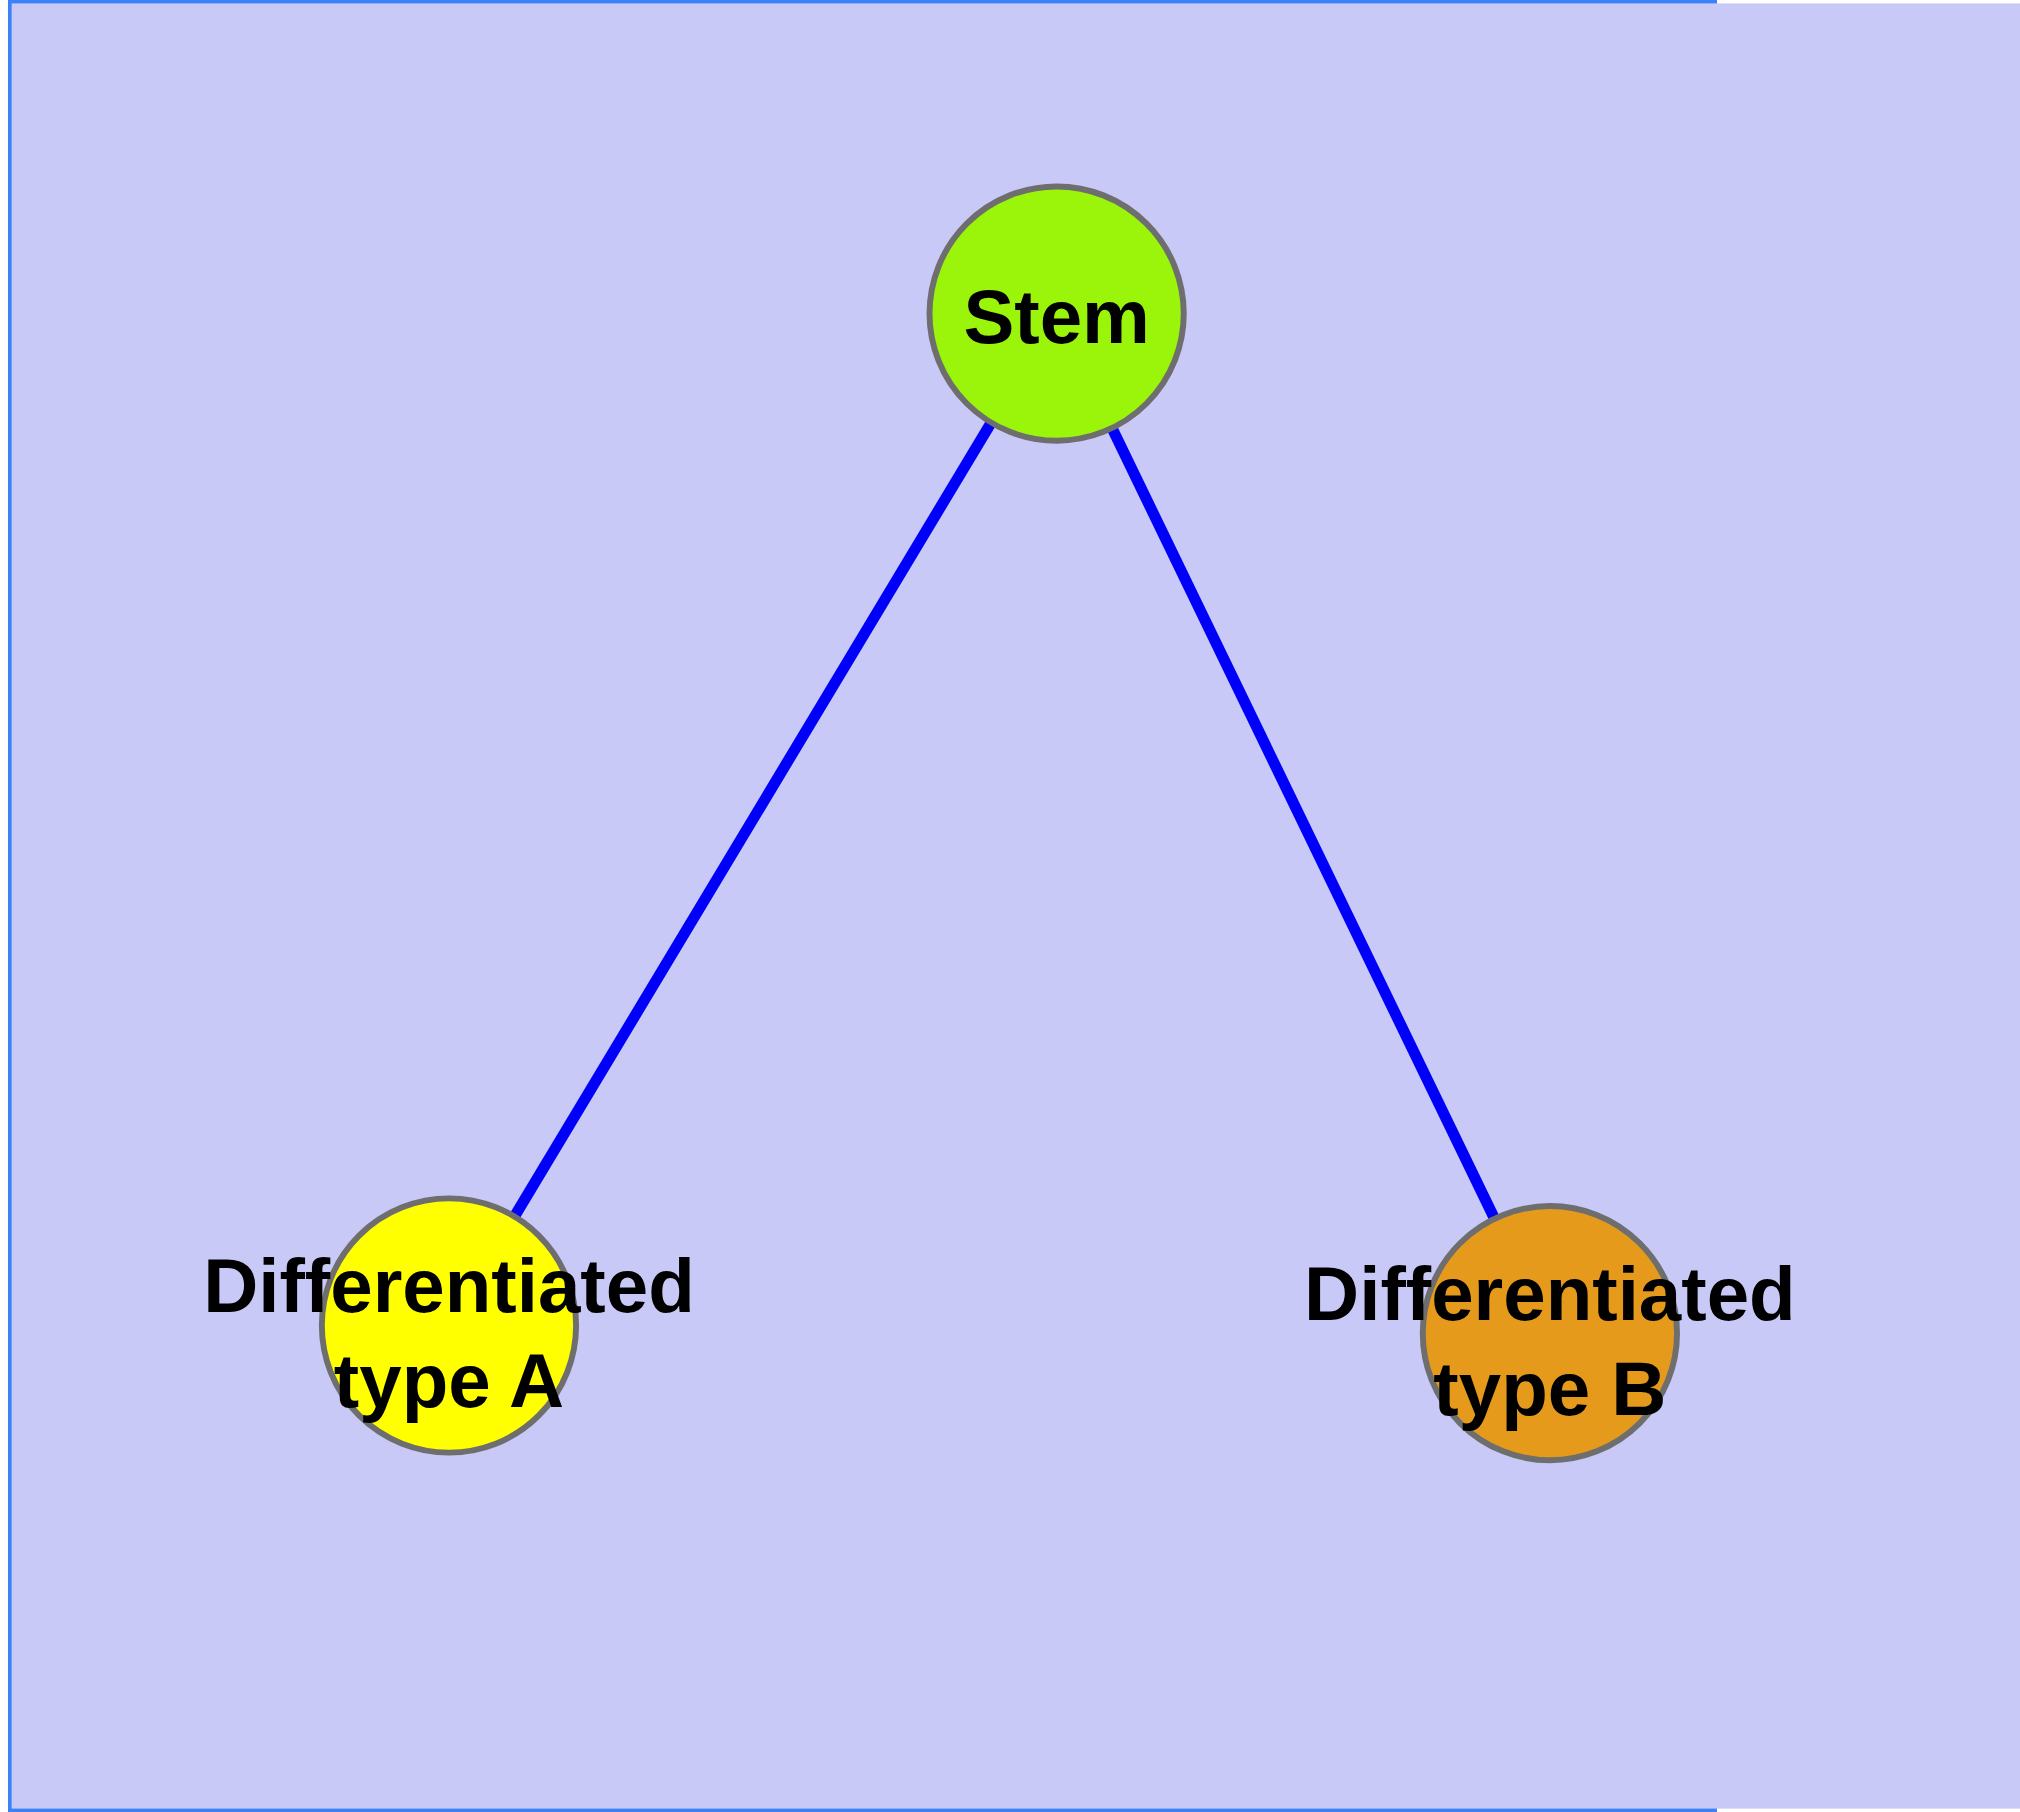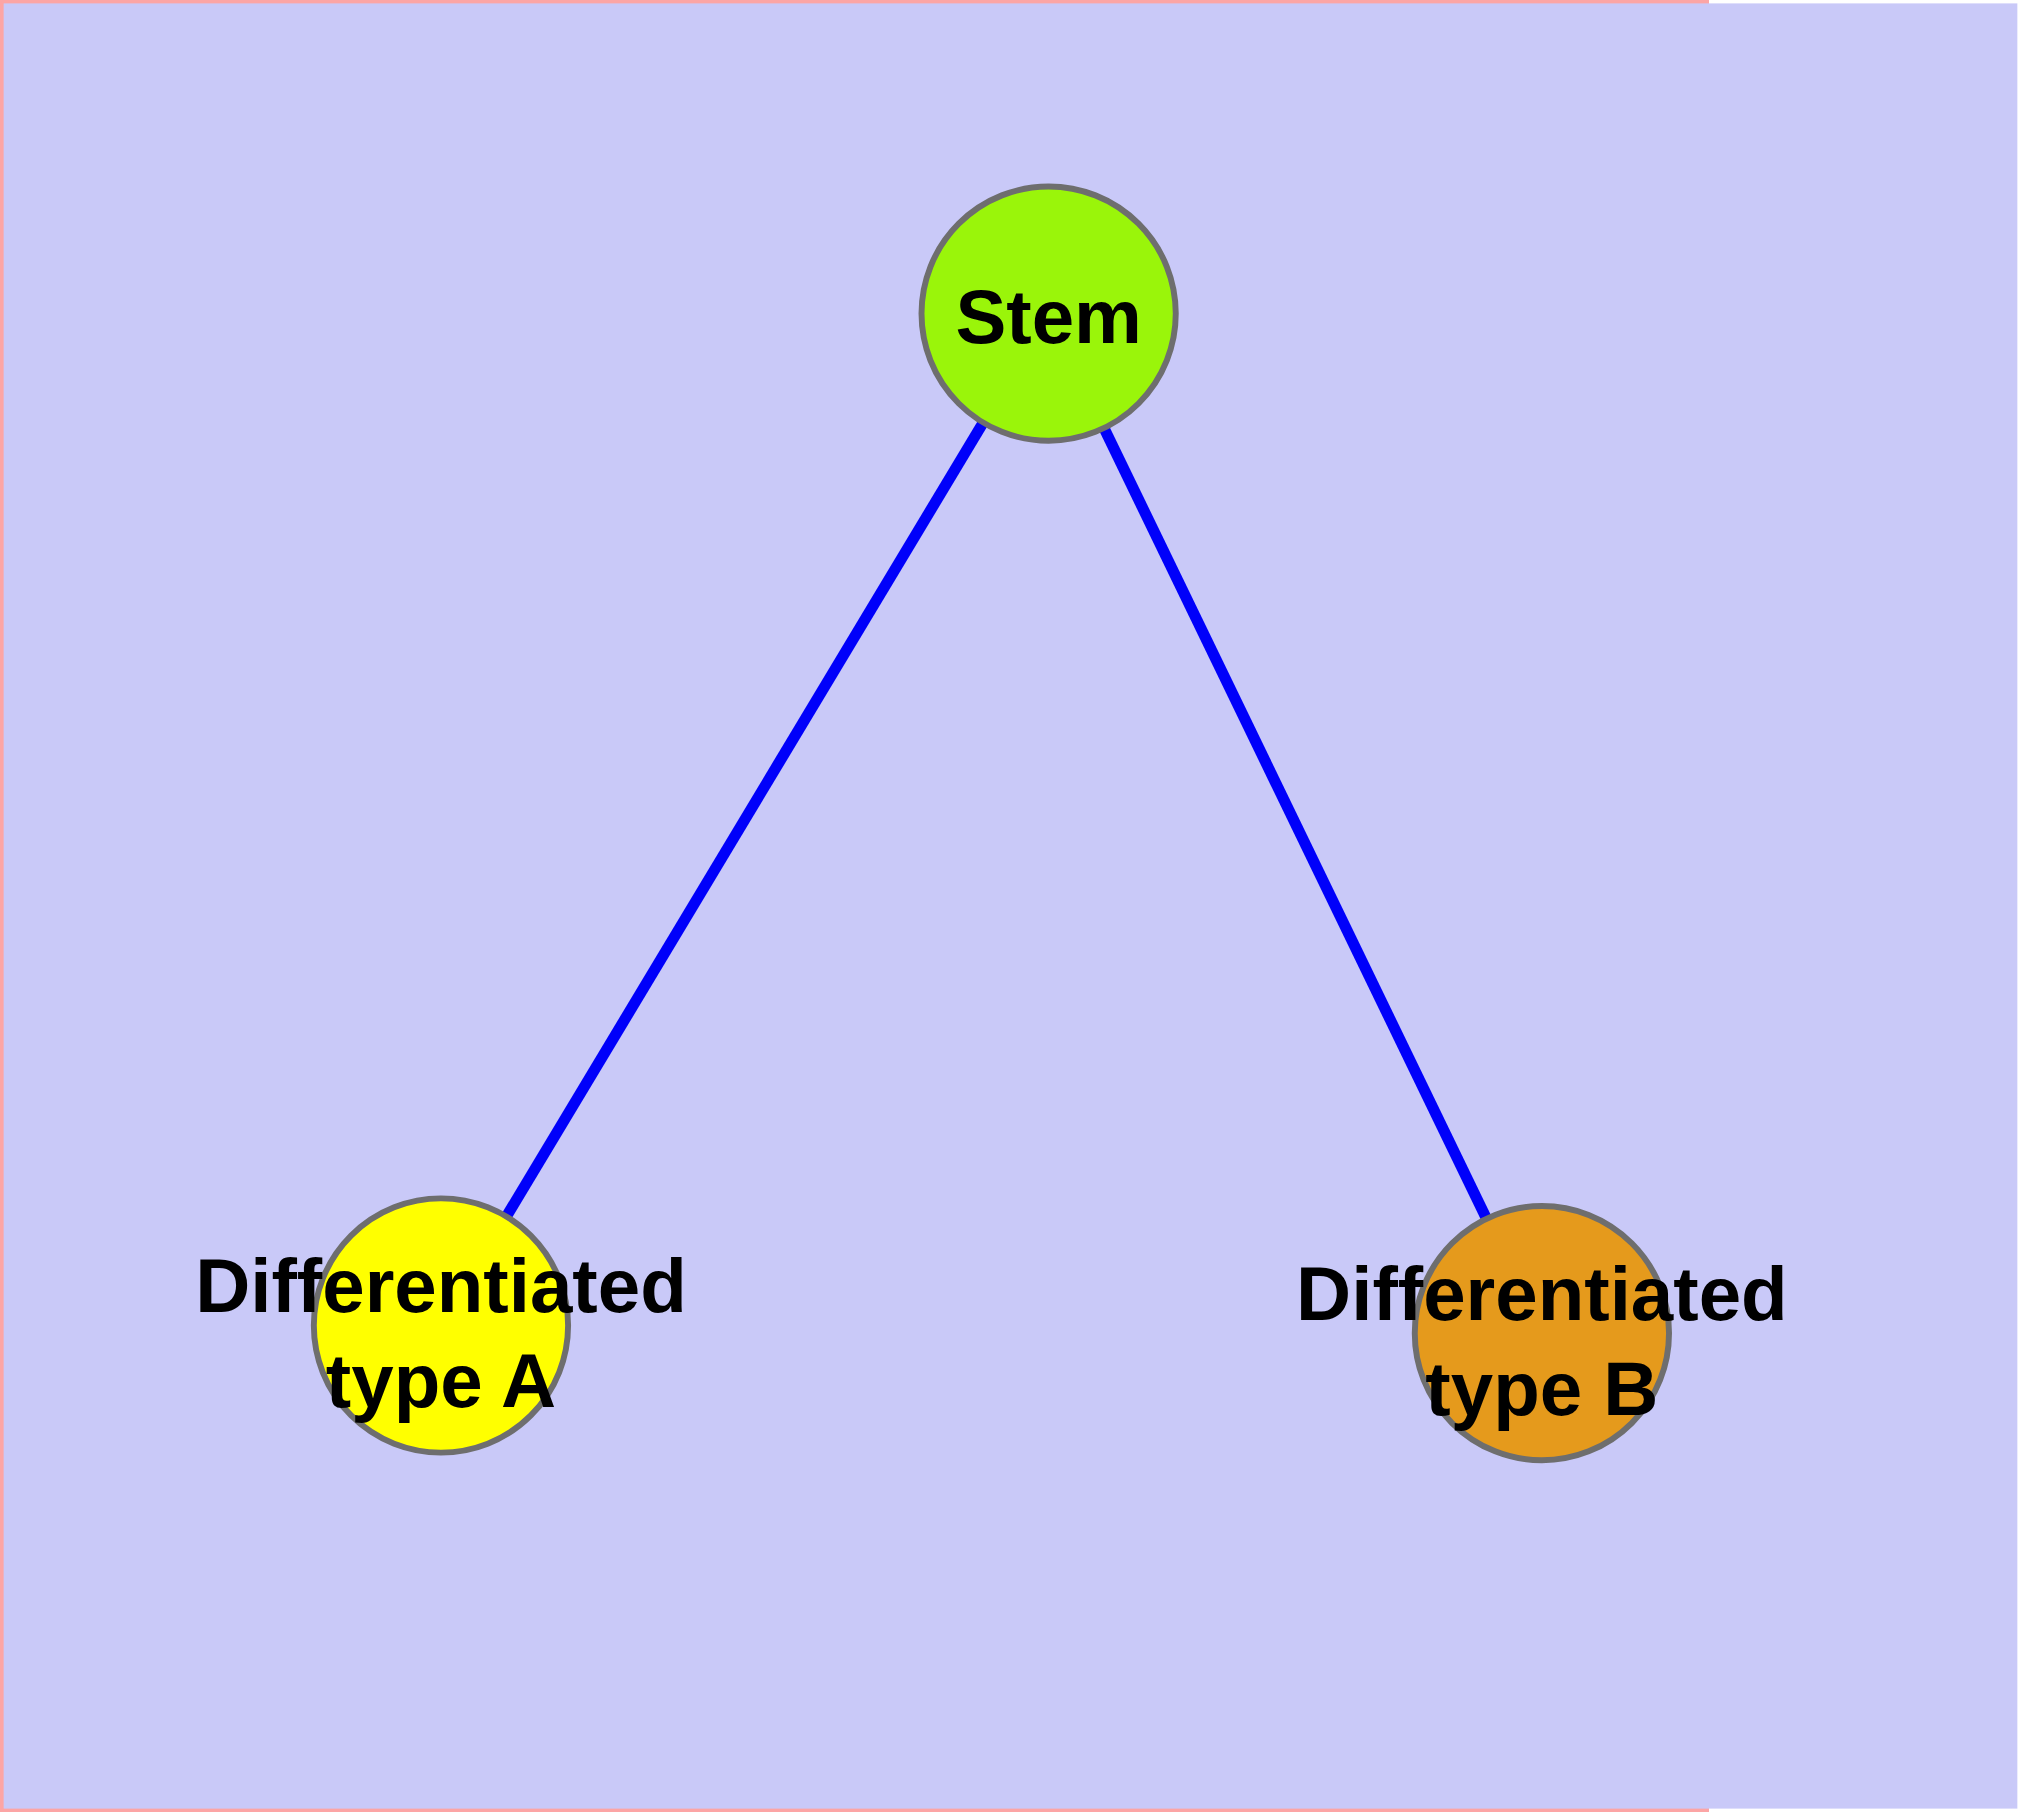--- a/index.html
+++ b/index.html
@@ -4,21 +4,22 @@
 <style>
   html, body {
     margin: 0;
     padding: 0;
     background: #ffffff;
   }
   .figure-wrap {
     position: relative;
     width: 1709px;
     height: 1812px;
-    background: #fca5a5;
+    background: #3b82f6;
+    margin-left: 8px;
   }
   svg {
     display: block;
     width: 2021px;
     height: 1812px;
   }
   .edge {
     fill: none;
     stroke-width: 13;
     stroke-linecap: butt;

